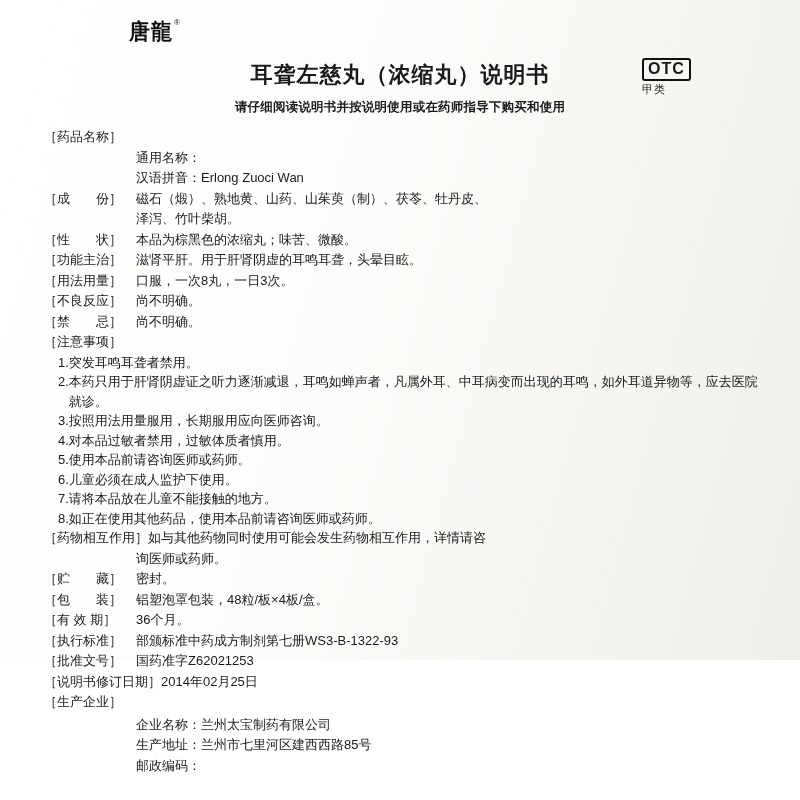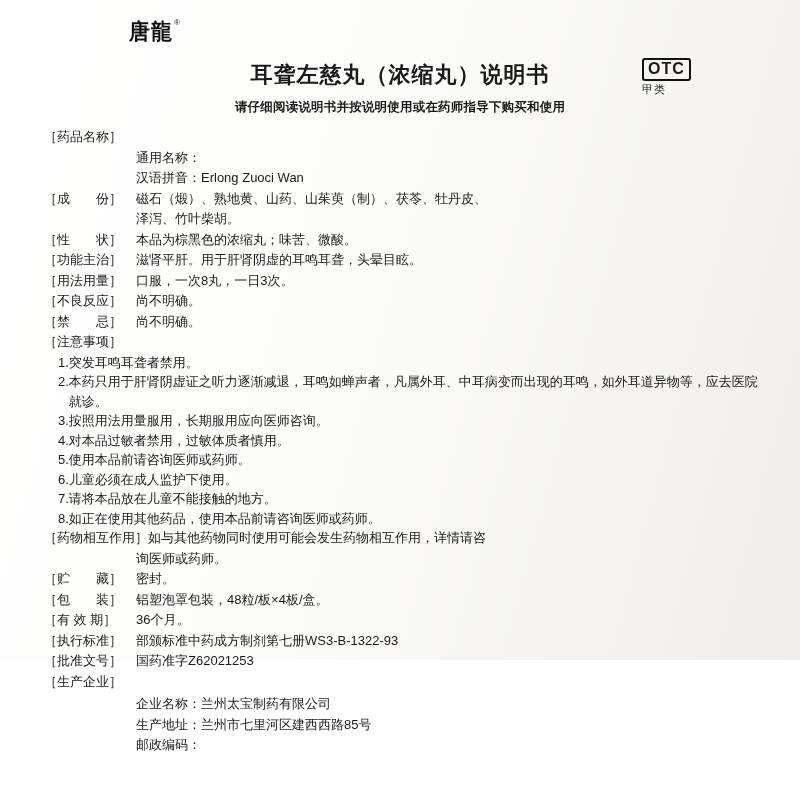--- a/index.html
+++ b/index.html
@@ -286,20 +286,24 @@
       </div>
       <div class="row">
         <span class="label w-item">［执行标准］</span>
         <span class="value">部颁标准中药成方制剂第七册WS3-B-1322-93</span>
       </div>
       <div class="row">
         <span class="label w-item">［批准文号］</span>
         <span class="value">国药准字Z62021253</span>
       </div>
       <div class="row">
+        <span class="label">［说明书修订日期］</span>
+        <span class="value">2014年02月25日</span>
+      </div>
+      <div class="row">
         <span class="label">［生产企业］</span>
       </div>
 
       <div class="spacer-2"></div>
 
       <div class="row sub-row">
         <span class="label">企业名称：</span>
         <span class="value">兰州太宝制药有限公司</span>
       </div>
       <div class="row sub-row">

